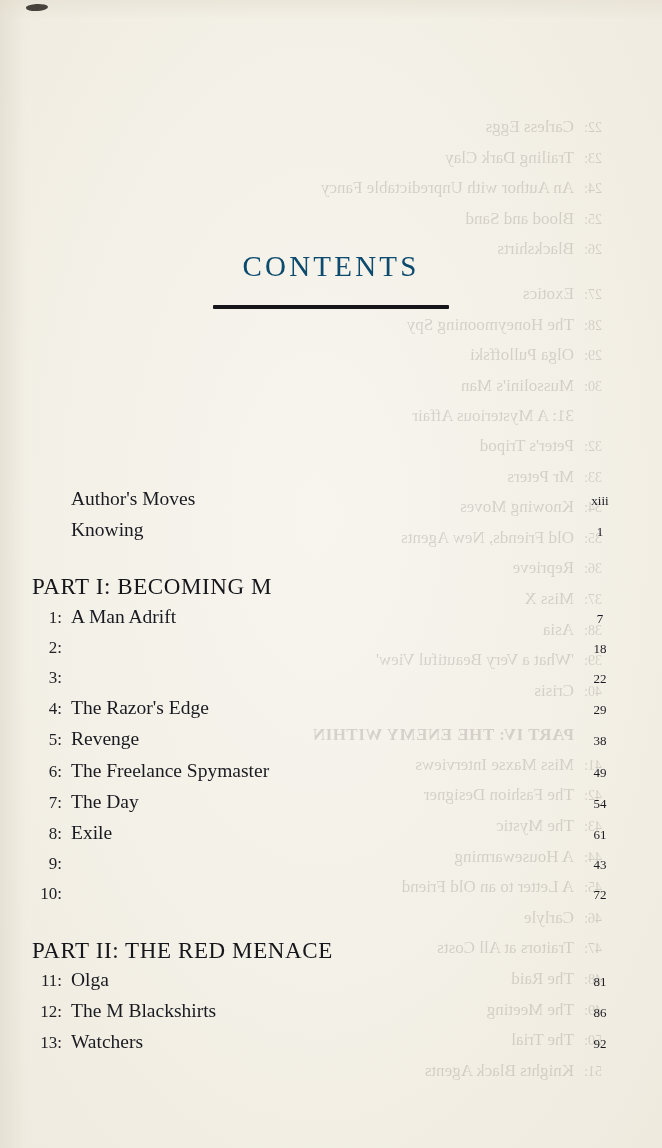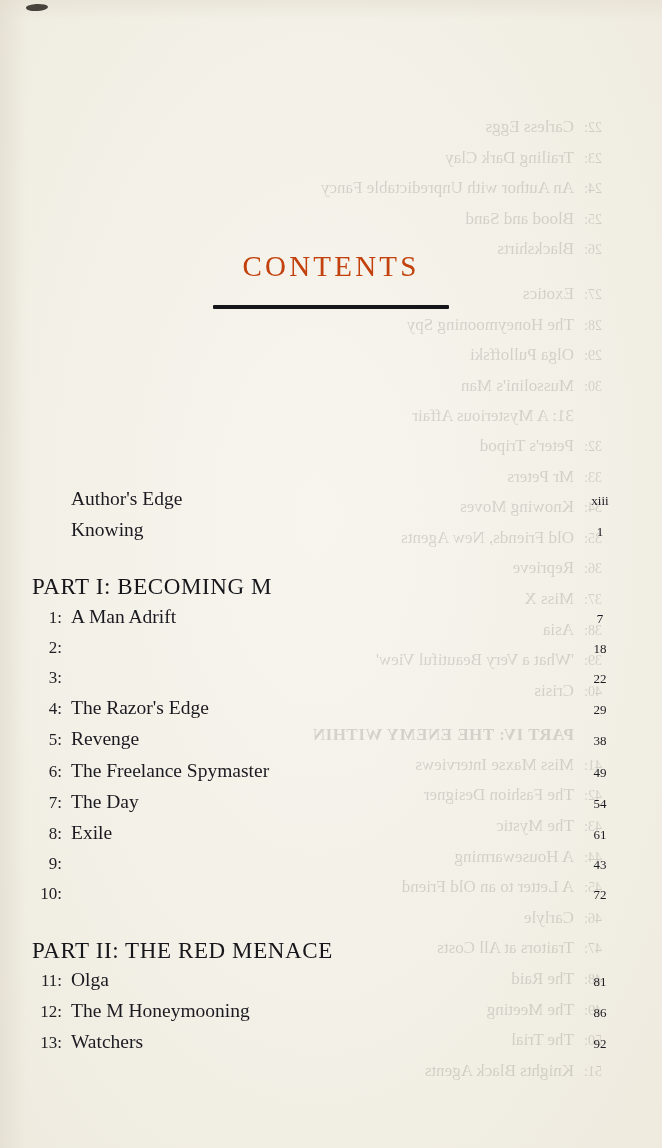--- a/index.html
+++ b/index.html
@@ -93,21 +93,21 @@
     left: 0; right: 0; top: 0; bottom: 0;
   }
   .title {
     position: absolute;
     top: 250px;
     left: 0;
     right: 0;
     text-align: center;
     font-size: 29px;
     letter-spacing: 3.2px;
-    color: #c2410c;
+    color: #0c4a6e;
   }
   .rule {
     position: absolute;
     top: 305px;
     left: 213px;
     width: 236px;
     height: 4px;
     background: #16161a;
     border-radius: 1px;
   }
@@ -296,21 +296,21 @@
 </div>
 
 <div class="content">
   <div class="title">CONTENTS</div>
   <div class="rule"></div>
 
   <div class="toc">
 
     <div class="entry plain">
       <span class="num empty">.</span>
-      <span class="label">Author's Edge</span>
+      <span class="label">Author's Moves</span>
       <span class="filler"></span>
       <span class="page-no">xiii</span>
     </div>
 
     <div class="entry plain">
       <span class="num empty">.</span>
       <span class="label">Knowing</span>
       <span class="filler"></span>
       <span class="page-no">1</span>
     </div>
@@ -381,21 +381,21 @@
     <div class="part-head">PART II: THE RED MENACE</div>
 
     <div class="entry">
       <span class="num">11:</span>
       <span class="label">Olga</span>
       <span class="filler"></span>
       <span class="page-no">81</span>
     </div>
     <div class="entry">
       <span class="num">12:</span>
-      <span class="label">The M Honeymooning</span>
+      <span class="label">The M Blackshirts</span>
       <span class="filler"></span>
       <span class="page-no">86</span>
     </div>
     <div class="entry">
       <span class="num">13:</span>
       <span class="label">Watchers</span>
       <span class="filler"></span>
       <span class="page-no">92</span>
     </div>
 

